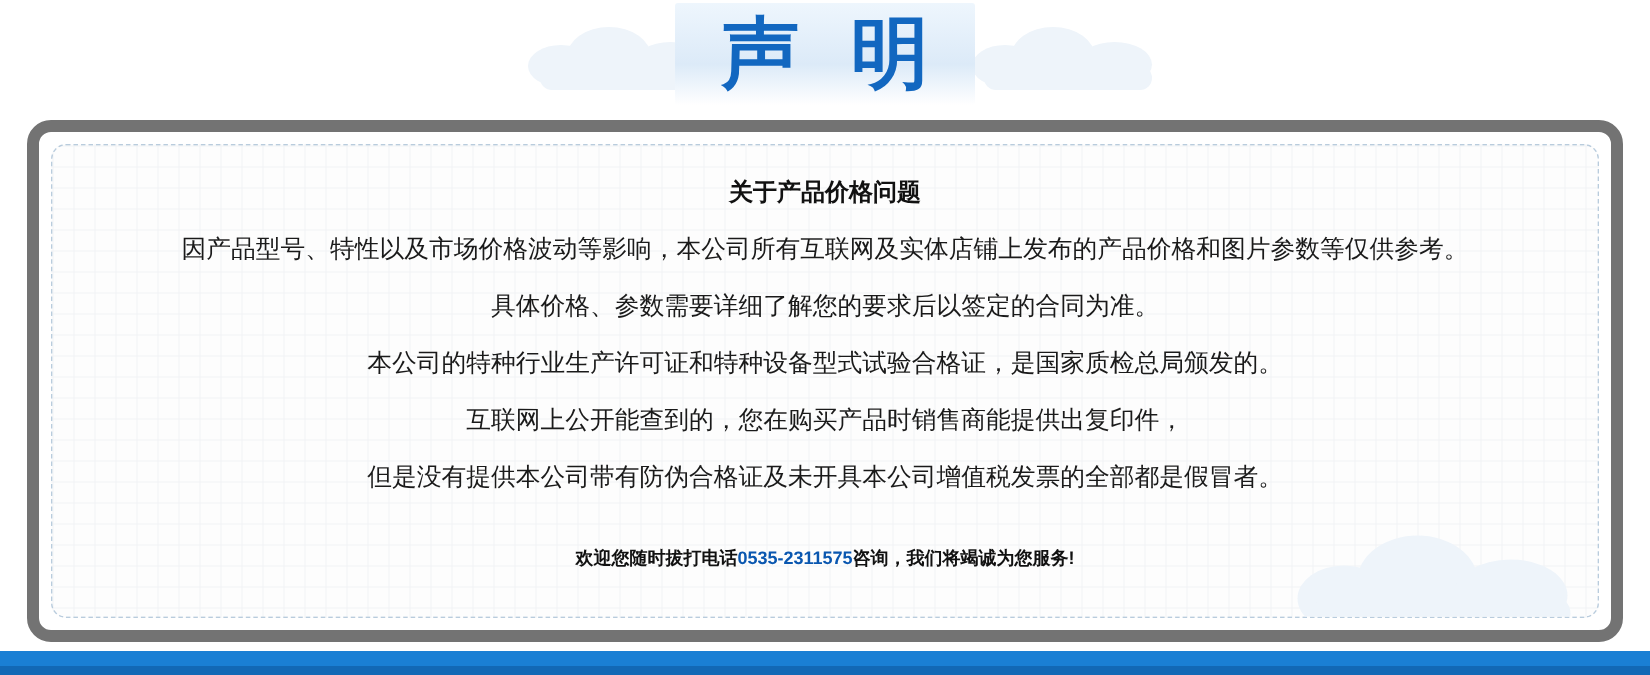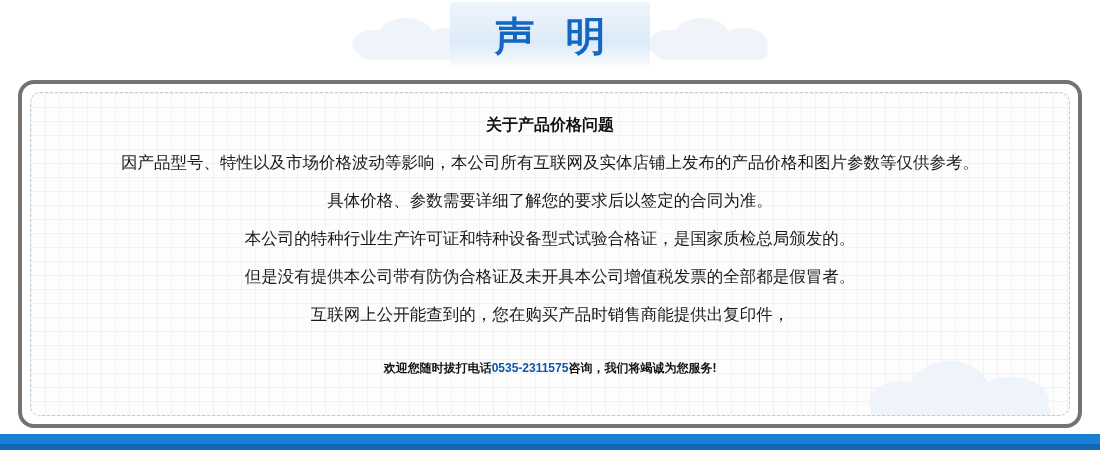--- a/index.html
+++ b/index.html
@@ -34,21 +34,21 @@
     width: 200px;
     height: 68px;
     background: linear-gradient(180deg, #eef6fd 0%, #dceaf8 60%, #ffffff 100%);
     border-radius: 2px;
   }
   .title-text {
     position: absolute;
     left: 50%;
     top: 8px;
     transform: translateX(-50%);
-    font-size: 40px;
+    font-size: 52px;
     font-weight: bold;
     letter-spacing: 10px;
     color: #1267c0;
     text-indent: 10px;
     line-height: 56px;
     font-family: "Liberation Sans", sans-serif;
     white-space: nowrap;
   }
   
   .cloud {
@@ -69,21 +69,21 @@
   .cloud-group .c4 { left: 8px;  top: 30px; width: 112px; height: 16px; border-radius: 8px; }
 
   
   .frame {
     position: absolute;
     left: 18px;
     top: 80px;
     width: 1064px;
     height: 348px;
     box-sizing: border-box;
-    border: 4px solid #737373;
+    border: 8px solid #737373;
     border-radius: 16px;
     background: #ffffff;
     padding: 8px;
   }
   .inner {
     position: relative;
     width: 100%;
     height: 100%;
     box-sizing: border-box;
     border: 1px dashed #b9ccdd;
@@ -197,22 +197,22 @@
         <span class="fc f4"></span>
       </div>
 
       <div class="content">
 
         <div class="sec-title">关于产品价格问题</div>
         <div class="line">因产品型号、特性以及市场价格波动等影响，本公司所有互联网及实体店铺上发布的产品价格和图片参数等仅供参考。</div>
         <div class="line">具体价格、参数需要详细了解您的要求后以签定的合同为准。</div>
 
         <div class="line">本公司的特种行业生产许可证和特种设备型式试验合格证，是国家质检总局颁发的。</div>
+        <div class="line">互联网上公开能查到的，您在购买产品时销售商能提供出复印件，</div>
         <div class="line">但是没有提供本公司带有防伪合格证及未开具本公司增值税发票的全部都是假冒者。</div>
-        <div class="line">互联网上公开能查到的，您在购买产品时销售商能提供出复印件，</div>
 
         <div class="contact">
           <span>欢迎您随时拔打电话</span><span class="phone">0535-2311575</span><span>咨询，我们将竭诚为您服务!</span>
         </div>
 
       </div>
     </div>
   </div>
 
   <div class="bottom-bar"></div>

